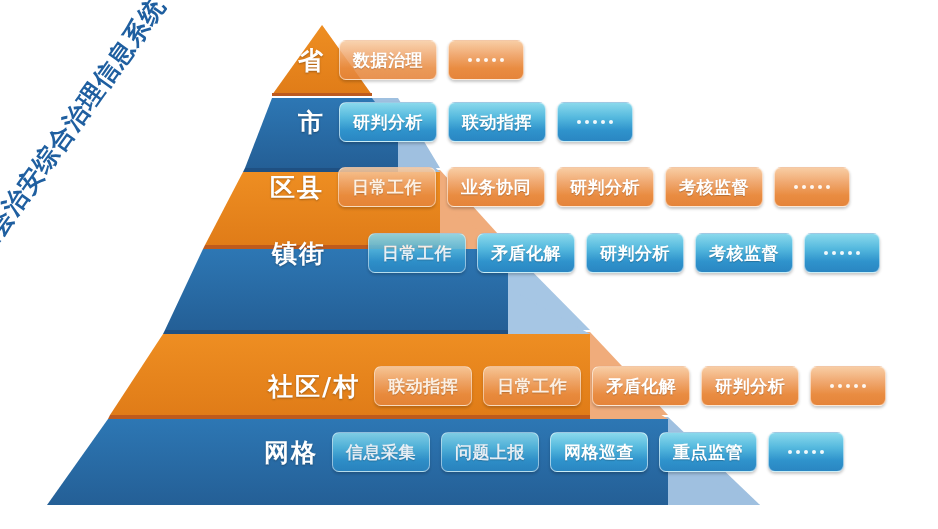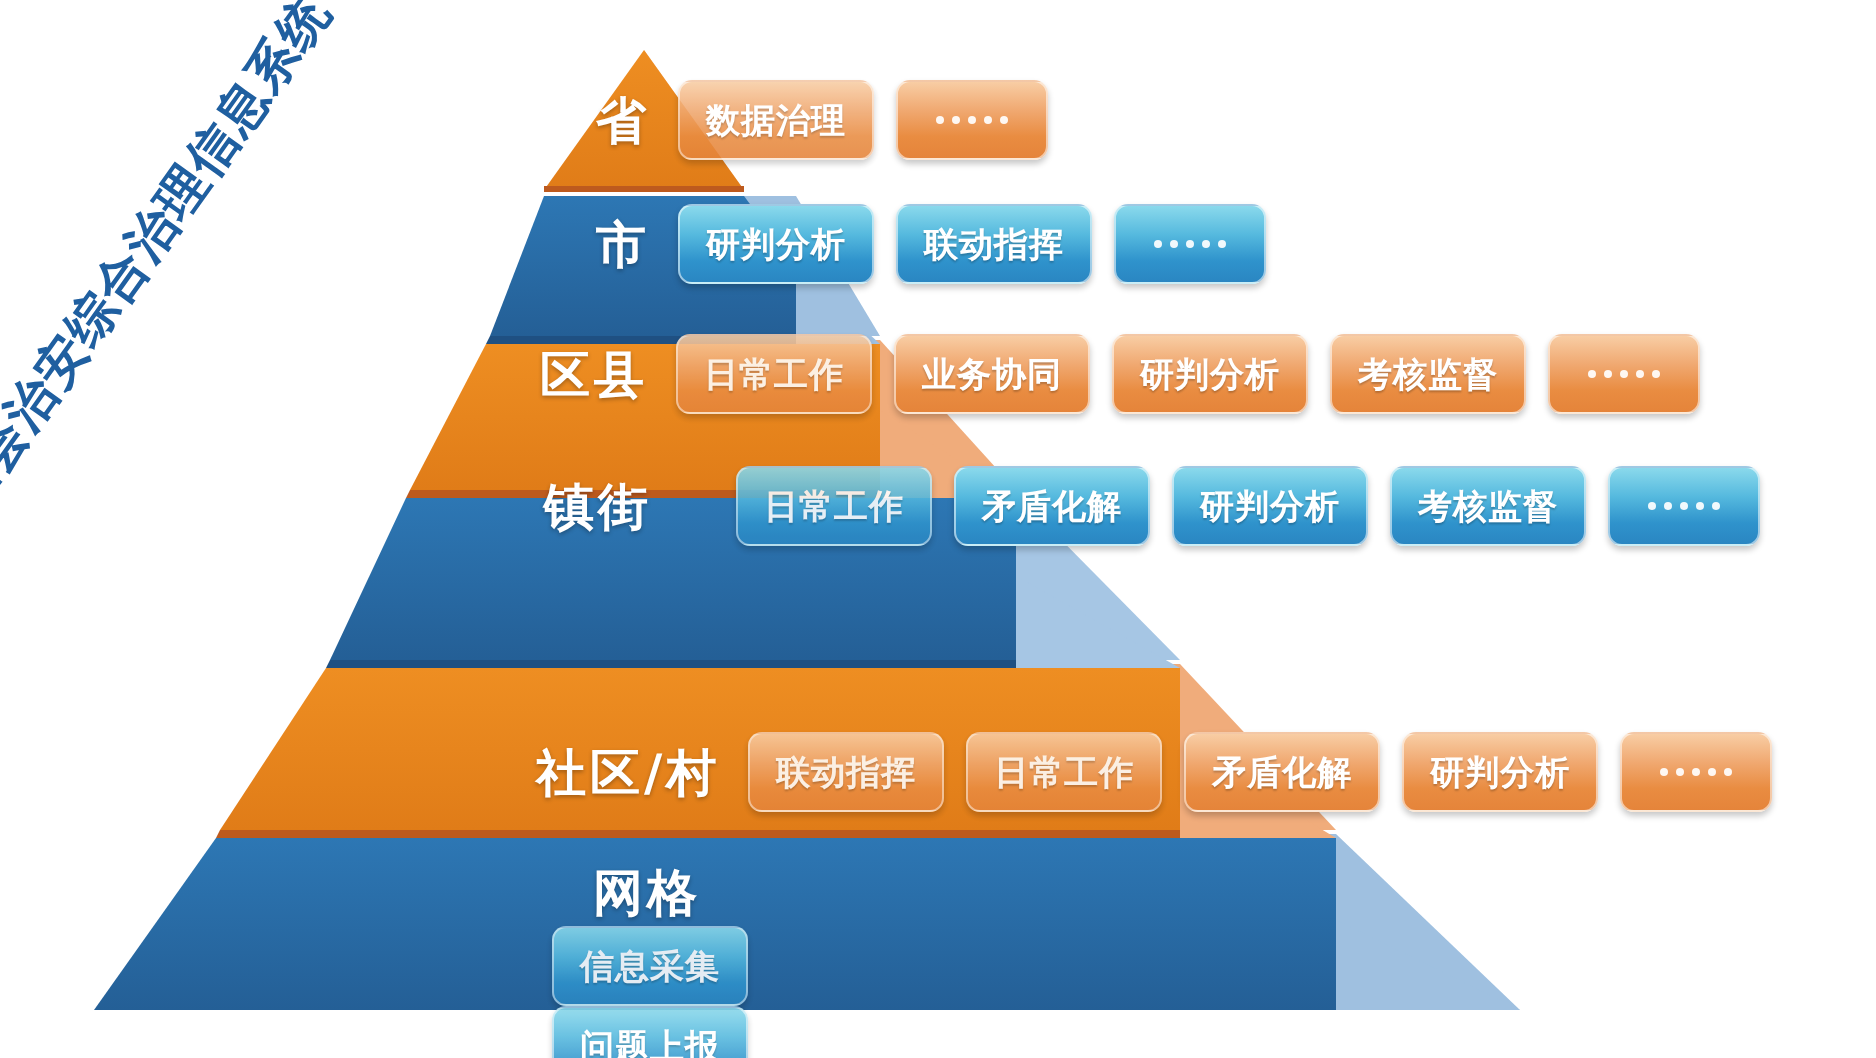--- a/index.html
+++ b/index.html
@@ -247,31 +247,34 @@
       <span class="dots">
           <i></i>
           <i></i>
           <i></i>
           <i></i>
           <i></i>
         </span>
     </div>
   </div>
 
-  <div class="tier" style="left:276px; top:430px;flex-direction:column;">
+  <div class="tier" style="left:264px; top:430px;">
     <span class="tier-label">网格</span>
     <div class="pill blue ghost">
         <span>信息采集</span>
       </div>
     <div class="pill blue ghost">
         <span>问题上报</span>
       </div>
     <div class="pill blue">
         <span>网格巡查</span>
       </div>
+    <div class="pill blue">
+        <span>重点监管</span>
+      </div>
     <div class="pill blue" style="width:74px;padding:0;">
       <span class="dots">
           <i></i>
           <i></i>
           <i></i>
           <i></i>
           <i></i>
         </span>
     </div>
   </div>

